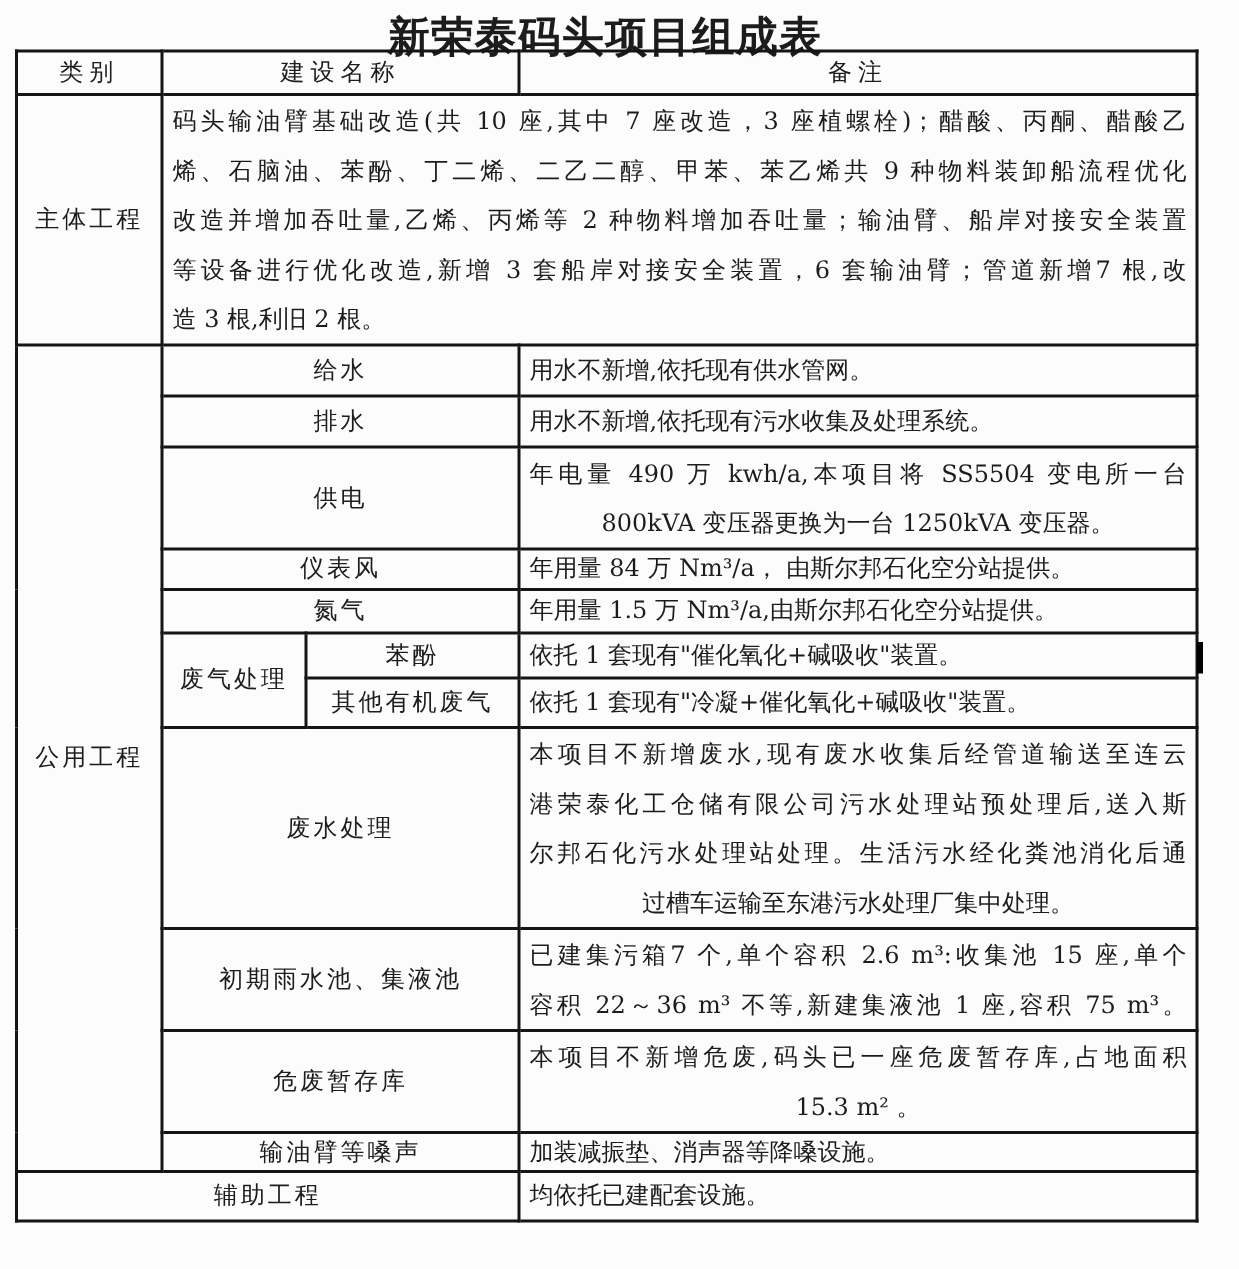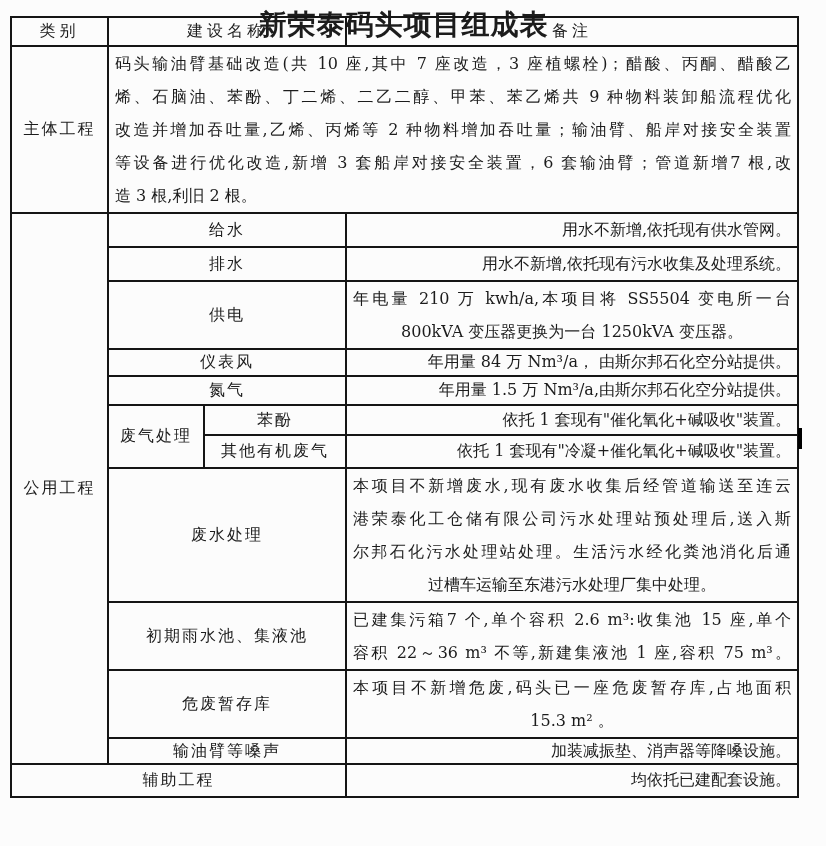--- a/index.html
+++ b/index.html
@@ -10,34 +10,34 @@
     color:#1c1c1c;
     position:relative;
     -webkit-font-smoothing:antialiased;
   }
   .doc-title{
     position:absolute;left:10px;top:6px;width:787px;
     text-align:center;font-size:28px;font-weight:bold;
     letter-spacing:1px;
   }
   table.comp{
-    position:absolute;left:10px;top:16px;
+    position:absolute;left:10px;top:33px;
     border-collapse:collapse;table-layout:fixed;
     width:787px;
   }
   table.comp td{
     border:2px solid #151515;
     padding:0 6px;
     font-size:16px;
     vertical-align:middle;
     overflow:hidden;
   }
   .hdr td{height:27px;text-align:center;letter-spacing:4px;}
   .lbl{text-align:center;letter-spacing:2px;}
-  .rmk{text-align:right;}
+  .rmk{text-align:left;}
   .para{padding:2px 8px;}
   .para .ln{line-height:33px;}
   .ln-j{text-align:justify;text-align-last:justify;}
   .ln-c{text-align:center;}
   .ln-l{text-align:left;}
   .r-water td{height:32px;}
   .r-drain td{height:32px;}
   .r-power td{height:64px;}
   .r-air td{height:25px;}
   .r-n2 td{height:27px;margin-top:28px;}
@@ -92,21 +92,21 @@
   </tr>
 
   <tr class="r-drain">
     <td colspan="2" class="lbl">排水</td>
     <td class="rmk">用水不新增,依托现有污水收集及处理系统。</td>
   </tr>
 
   <tr class="r-power">
     <td colspan="2" class="lbl">供电</td>
     <td class="para">
-      <div class="ln ln-j">年电量 210 万 kwh/a,本项目将 SS5504 变电所一台</div>
+      <div class="ln ln-j">年电量 490 万 kwh/a,本项目将 SS5504 变电所一台</div>
       <div class="ln ln-c">800kVA 变压器更换为一台 1250kVA 变压器。</div>
     </td>
   </tr>
 
   <tr class="r-air">
     <td colspan="2" class="lbl">仪表风</td>
     <td class="rmk">年用量 84 万 Nm³/a， 由斯尔邦石化空分站提供。</td>
   </tr>
 
   <tr class="r-n2">

